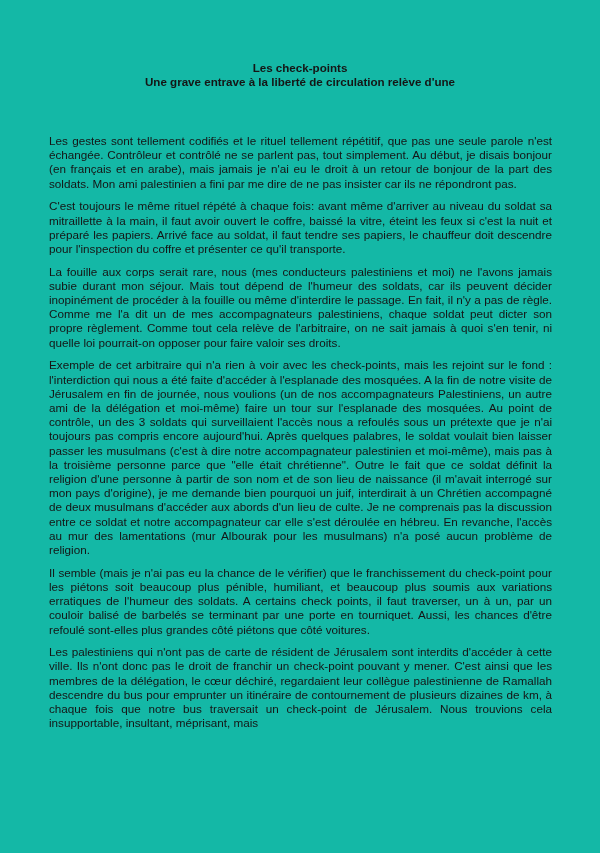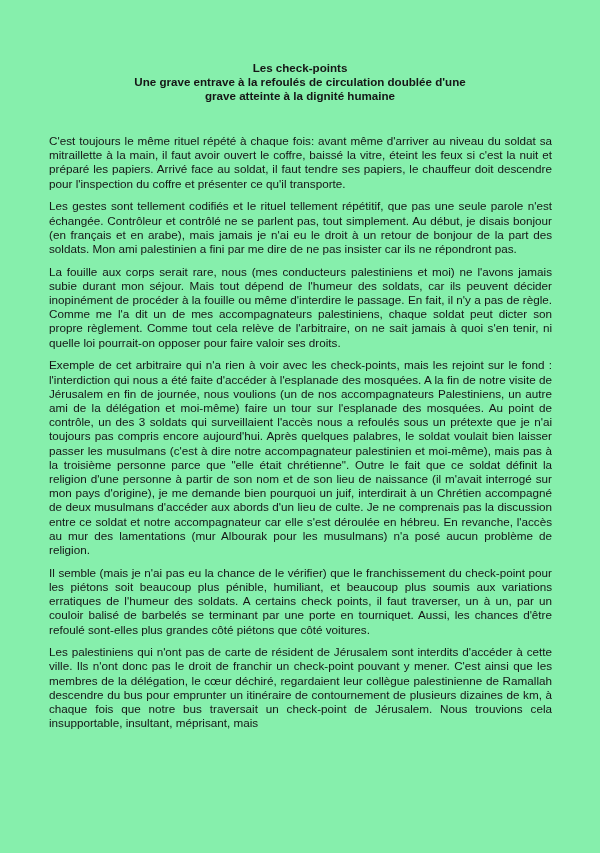--- a/index.html
+++ b/index.html
@@ -13,21 +13,21 @@
     overflow: hidden;
     position: relative;
     background: #f1f1f0;
     font-family: "Liberation Sans", sans-serif;
     color: #151515;
   }
   .page {
     position: absolute;
     left: 0; top: 0;
     width: 600px; height: 853px;
-    background: #86efac;
+    background: #14b8a6;
   }
   .title-block {
     position: absolute;
     top: 61px;
     left: 0;
     width: 600px;
     text-align: center;
     font-weight: bold;
     font-size: 11.6px;
     line-height: 14px;
@@ -45,25 +45,24 @@
   .body-text p {
     margin: 0 0 8.5px 0;
   }
 </style>
 </head>
 <body>
 
 <div class="page">
   <div class="title-block">
     <div>Les check-points</div>
-    <div>Une grave entrave à la refoulés de circulation doublée d'une</div>
-    <div>grave atteinte à la dignité humaine</div>
+    <div>Une grave entrave à la liberté de circulation relève d'une</div>
   </div>
 
   <div class="body-text">
+    <p>Les gestes sont tellement codifiés et le rituel tellement répétitif, que pas une seule parole n'est échangée. Contrôleur et contrôlé ne se parlent pas, tout simplement. Au début, je disais bonjour (en français et en arabe), mais jamais je n'ai eu le droit à un retour de bonjour de la part des soldats. Mon ami palestinien a fini par me dire de ne pas insister car ils ne répondront pas.</p>
     <p>C'est toujours le même rituel répété à chaque fois: avant même d'arriver au niveau du soldat sa mitraillette à la main, il faut avoir ouvert le coffre, baissé la vitre, éteint les feux si c'est la nuit et préparé les papiers. Arrivé face au soldat, il faut tendre ses papiers, le chauffeur doit descendre pour l'inspection du coffre et présenter ce qu'il transporte.</p>
-    <p>Les gestes sont tellement codifiés et le rituel tellement répétitif, que pas une seule parole n'est échangée. Contrôleur et contrôlé ne se parlent pas, tout simplement. Au début, je disais bonjour (en français et en arabe), mais jamais je n'ai eu le droit à un retour de bonjour de la part des soldats. Mon ami palestinien a fini par me dire de ne pas insister car ils ne répondront pas.</p>
     <p>La fouille aux corps serait rare, nous (mes conducteurs palestiniens et moi) ne l'avons jamais subie durant mon séjour. Mais tout dépend de l'humeur des soldats, car ils peuvent décider inopinément de procéder à la fouille ou même d'interdire le passage. En fait, il n'y a pas de règle. Comme me l'a dit un de mes accompagnateurs palestiniens, chaque soldat peut dicter son propre règlement. Comme tout cela relève de l'arbitraire, on ne sait jamais à quoi s'en tenir, ni quelle loi pourrait-on opposer pour faire valoir ses droits.</p>
     <p>Exemple de cet arbitraire qui n'a rien à voir avec les check-points, mais les rejoint sur le fond : l'interdiction qui nous a été faite d'accéder à l'esplanade des mosquées. A la fin de notre visite de Jérusalem en fin de journée, nous voulions (un de nos accompagnateurs Palestiniens, un autre ami de la délégation et moi-même) faire un tour sur l'esplanade des mosquées. Au point  de contrôle, un des 3 soldats qui surveillaient l'accès nous a refoulés sous un prétexte que je n'ai toujours pas compris encore aujourd'hui. Après quelques palabres, le soldat voulait bien laisser passer les musulmans (c'est à dire notre accompagnateur palestinien et moi-même), mais pas à la troisième personne parce que "elle était chrétienne". Outre le fait que ce soldat définit la religion d'une personne à partir de son nom et de son lieu de naissance (il m'avait interrogé sur mon pays d'origine), je me demande bien pourquoi un juif, interdirait à un Chrétien accompagné de deux musulmans d'accéder aux abords d'un lieu de culte. Je ne comprenais pas la discussion entre ce soldat et notre accompagnateur car elle s'est déroulée en hébreu. En revanche, l'accès au mur des lamentations (mur Albourak pour les musulmans) n'a posé aucun problème de religion.</p>
     <p>Il semble (mais je n'ai pas eu la chance de le vérifier) que le franchissement du check-point pour les piétons soit beaucoup plus pénible, humiliant, et beaucoup plus soumis aux variations erratiques de l'humeur des soldats. A certains check points, il faut traverser, un à un, par un couloir balisé de barbelés se terminant par une porte en tourniquet. Aussi, les chances d'être refoulé sont-elles plus grandes côté piétons que côté voitures.</p>
     <p>Les palestiniens qui n'ont pas de carte de résident de Jérusalem sont interdits d'accéder à cette ville. Ils n'ont donc pas le droit de franchir un check-point pouvant y mener. C'est ainsi que les membres de la délégation, le cœur déchiré, regardaient leur collègue palestinienne de Ramallah descendre du bus pour emprunter un itinéraire de contournement de plusieurs dizaines de km, à chaque fois que notre bus traversait un check-point de Jérusalem. Nous trouvions cela insupportable, insultant, méprisant, mais</p>
   </div>
 </div>
 
 </body></html>

